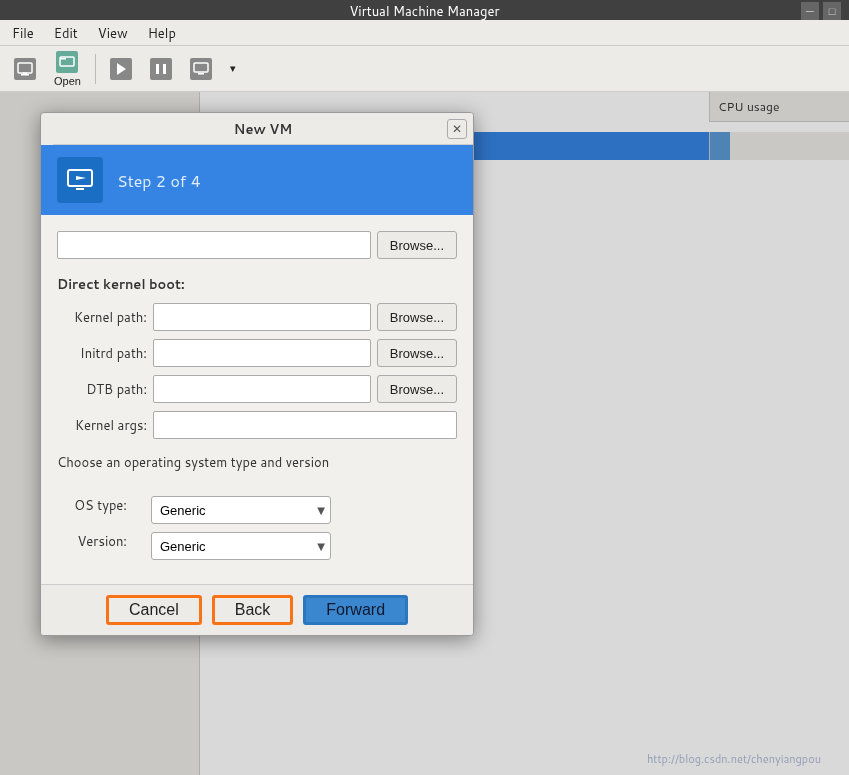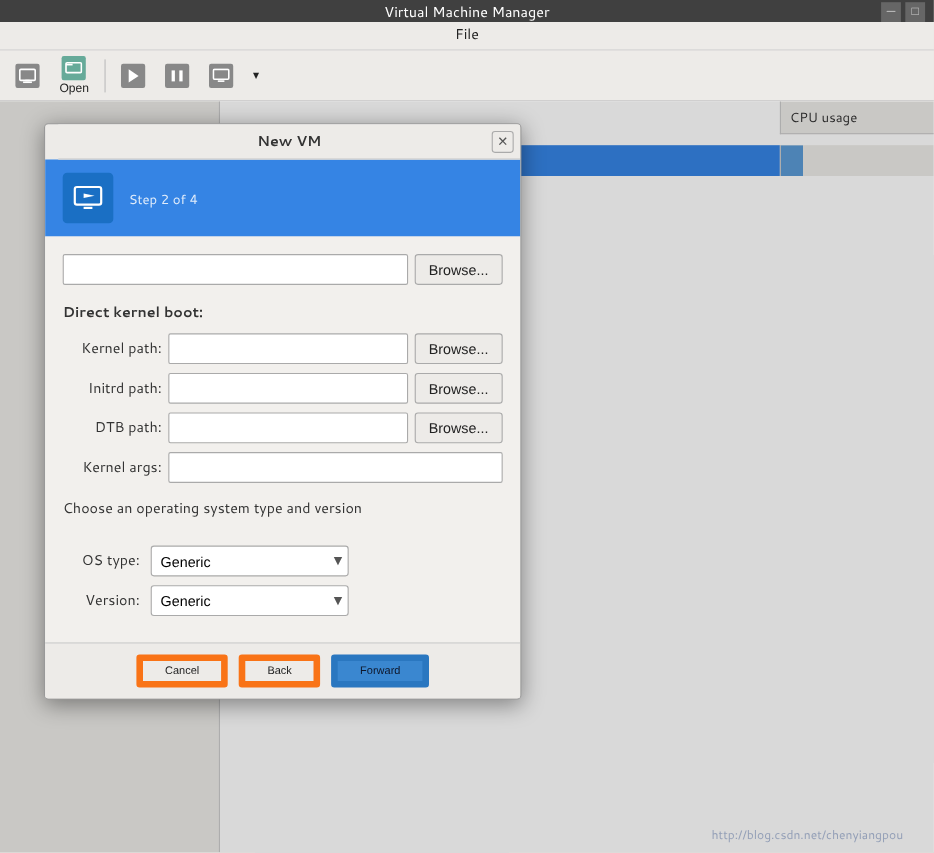--- a/index.html
+++ b/index.html
@@ -54,21 +54,20 @@
 
     
     .menu-bar {
       background: #edebe8;
       height: 26px;
       display: flex;
       align-items: center;
       padding: 0 4px;
       border-bottom: 1px solid #ccc;
       gap: 4px;
-      flex-direction: column;
     }
     .menu-item {
       padding: 2px 8px;
       cursor: pointer;
       border-radius: 3px;
       font-size: 13px;
       color: #222;
     }
 
     
@@ -243,21 +242,21 @@
       color: white;
       font-size: 22px;
     }
     .dialog-header-text { color: white; }
     .dialog-header-title {
       font-size: 16px;
       font-weight: bold;
       margin-bottom: 2px;
     }
     .dialog-header-step {
-      font-size: 12px;
+      font-size: 16px;
       opacity: 0.85;
     }
 
     
     .dialog-body {
       padding: 16px;
       background: #f2f0ed;
     }
 
     .section-label {
@@ -335,23 +334,23 @@
       margin-top: 14px;
     }
     .os-section-label {
       font-size: 13px;
       color: #333;
       margin-bottom: 25px;
     }
 
     .os-row {
       display: flex;
-      align-items: center;
+      align-items: flex-start;
       margin-bottom: 8px;
-      gap: 10px;
+      gap: 24px;
     }
     .os-row-label {
       width: 70px;
       text-align: right;
       font-size: 13px;
       color: #333;
       flex-shrink: 0;
     }
     .os-select-wrapper {
       position: relative;
@@ -384,24 +383,24 @@
       background: #edebe8;
       border-top: 1px solid #ccc;
       padding: 10px 16px;
       display: flex;
       justify-content: center;
       gap: 10px;
     }
     .footer-btn {
       height: 30px;
       padding: 0 20px;
-      border: 6px solid #f97316;
+      border: 3px solid #f97316;
       border-radius: 3px;
       background: #edebe8;
-      font-size: 10px;
+      font-size: 16px;
       cursor: pointer;
       color: #222;
     }
     .footer-btn.primary {
       background: #3a87d0;
       color: #0f172a;
       border-color: #2a77c0;
     }
 
     

